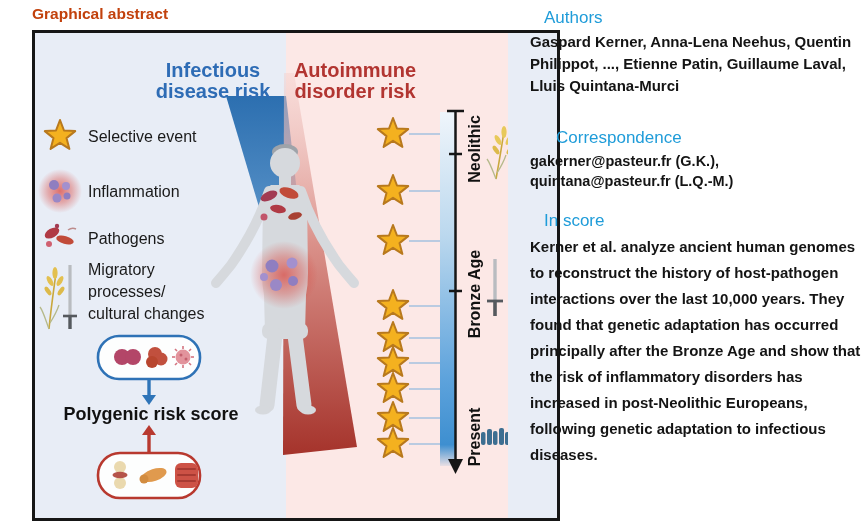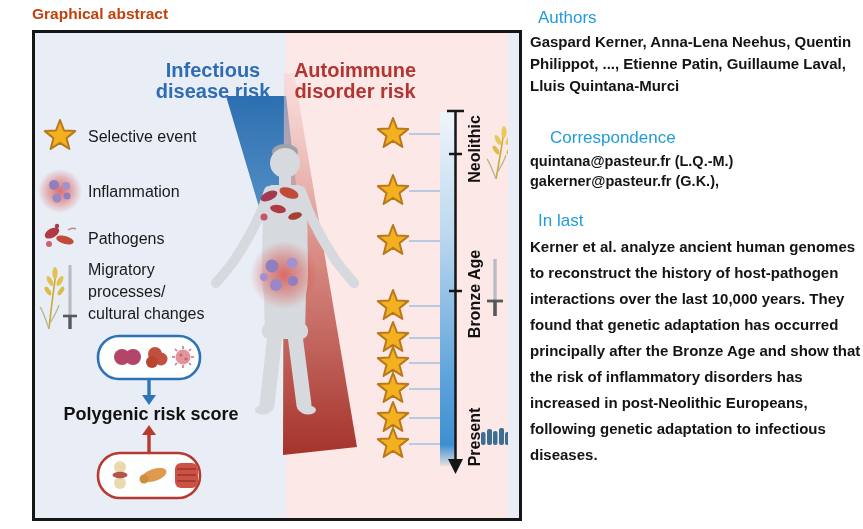--- a/index.html
+++ b/index.html
@@ -1,23 +1,23 @@
 <!DOCTYPE html>
 <html><head>
 <meta charset="utf-8">
 <style>
   html,body{margin:0;padding:0;background:#ffffff;}
   body{width:863px;height:529px;position:relative;overflow:hidden;
        font-family:"Liberation Sans",sans-serif;color:#1a1a1a;}
   .fig-title{position:absolute;left:32px;top:5px;font-size:15.5px;font-weight:700;color:#c2410c;}
-  .figure-box{position:absolute;left:32px;top:30px;width:490px;height:491px;
+  .figure-box{position:absolute;left:32px;top:30px;width:528px;height:491px;
               border:3px solid #161616;box-sizing:border-box;background:#E8EDF6;}
   .figure-box svg{display:block;width:473px;height:485px;}
   .sidebar{position:absolute;left:530px;top:0;width:335px;}
-  .sb-heading{position:absolute;left:8px;font-size:17px;font-weight:400;color:#1F9CD9;white-space:nowrap;}
+  .sb-heading{position:absolute;left:14px;font-size:17px;font-weight:400;color:#1F9CD9;white-space:nowrap;}
   .sb-text{position:absolute;left:0;font-weight:700;color:#141414;}
   .authors-heading{top:8px;}
   .authors-text{top:31px;width:335px;font-size:15px;line-height:22px;}
   .corr-heading{top:128px;margin-left:12px;}
   .corr-text{top:151px;font-size:14.5px;line-height:20px;}
   .brief-heading{top:211px;}
   .brief-text{top:234px;width:342px;font-size:15px;line-height:26px;}
   
   text{font-family:"Liberation Sans",sans-serif;}
   .hdr-blue{fill:#2E6CB5;font-size:20px;font-weight:700;text-anchor:middle;}
@@ -258,19 +258,19 @@
   </g>
 </svg>
 </div>
 
 <div class="sidebar">
   <div class="sb-heading authors-heading">Authors</div>
   <div class="sb-text authors-text">Gaspard Kerner, Anna-Lena Neehus, Quentin Philippot, ..., Etienne Patin, Guillaume Laval, Lluis Quintana-Murci</div>
 
   <div class="sb-heading corr-heading">Correspondence</div>
   <div class="sb-text corr-text">
+    <div>gakerner@pasteur.fr (G.K.),</div>
     <div>quintana@pasteur.fr (L.Q.-M.)</div>
-    <div>gakerner@pasteur.fr (G.K.),</div>
   </div>
 
-  <div class="sb-heading brief-heading">In last</div>
+  <div class="sb-heading brief-heading">In score</div>
   <div class="sb-text brief-text">Kerner et al. analyze ancient human genomes to reconstruct the history of host-pathogen interactions over the last 10,000 years. They found that genetic adaptation has occurred principally after the Bronze Age and show that the risk of inflammatory disorders has increased in post-Neolithic Europeans, following genetic adaptation to infectious diseases.</div>
 </div>
 
 </body></html>

